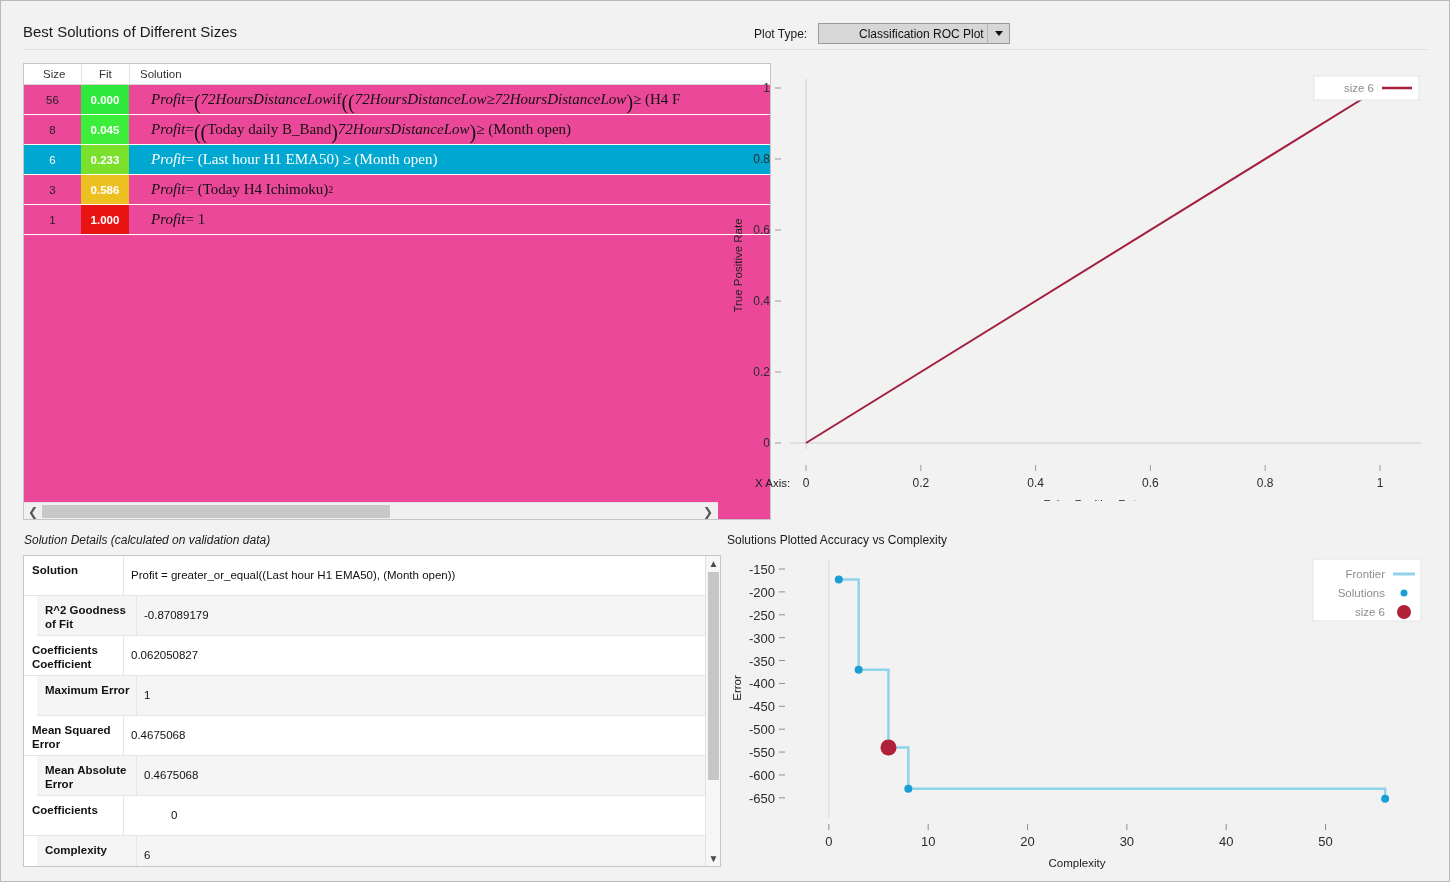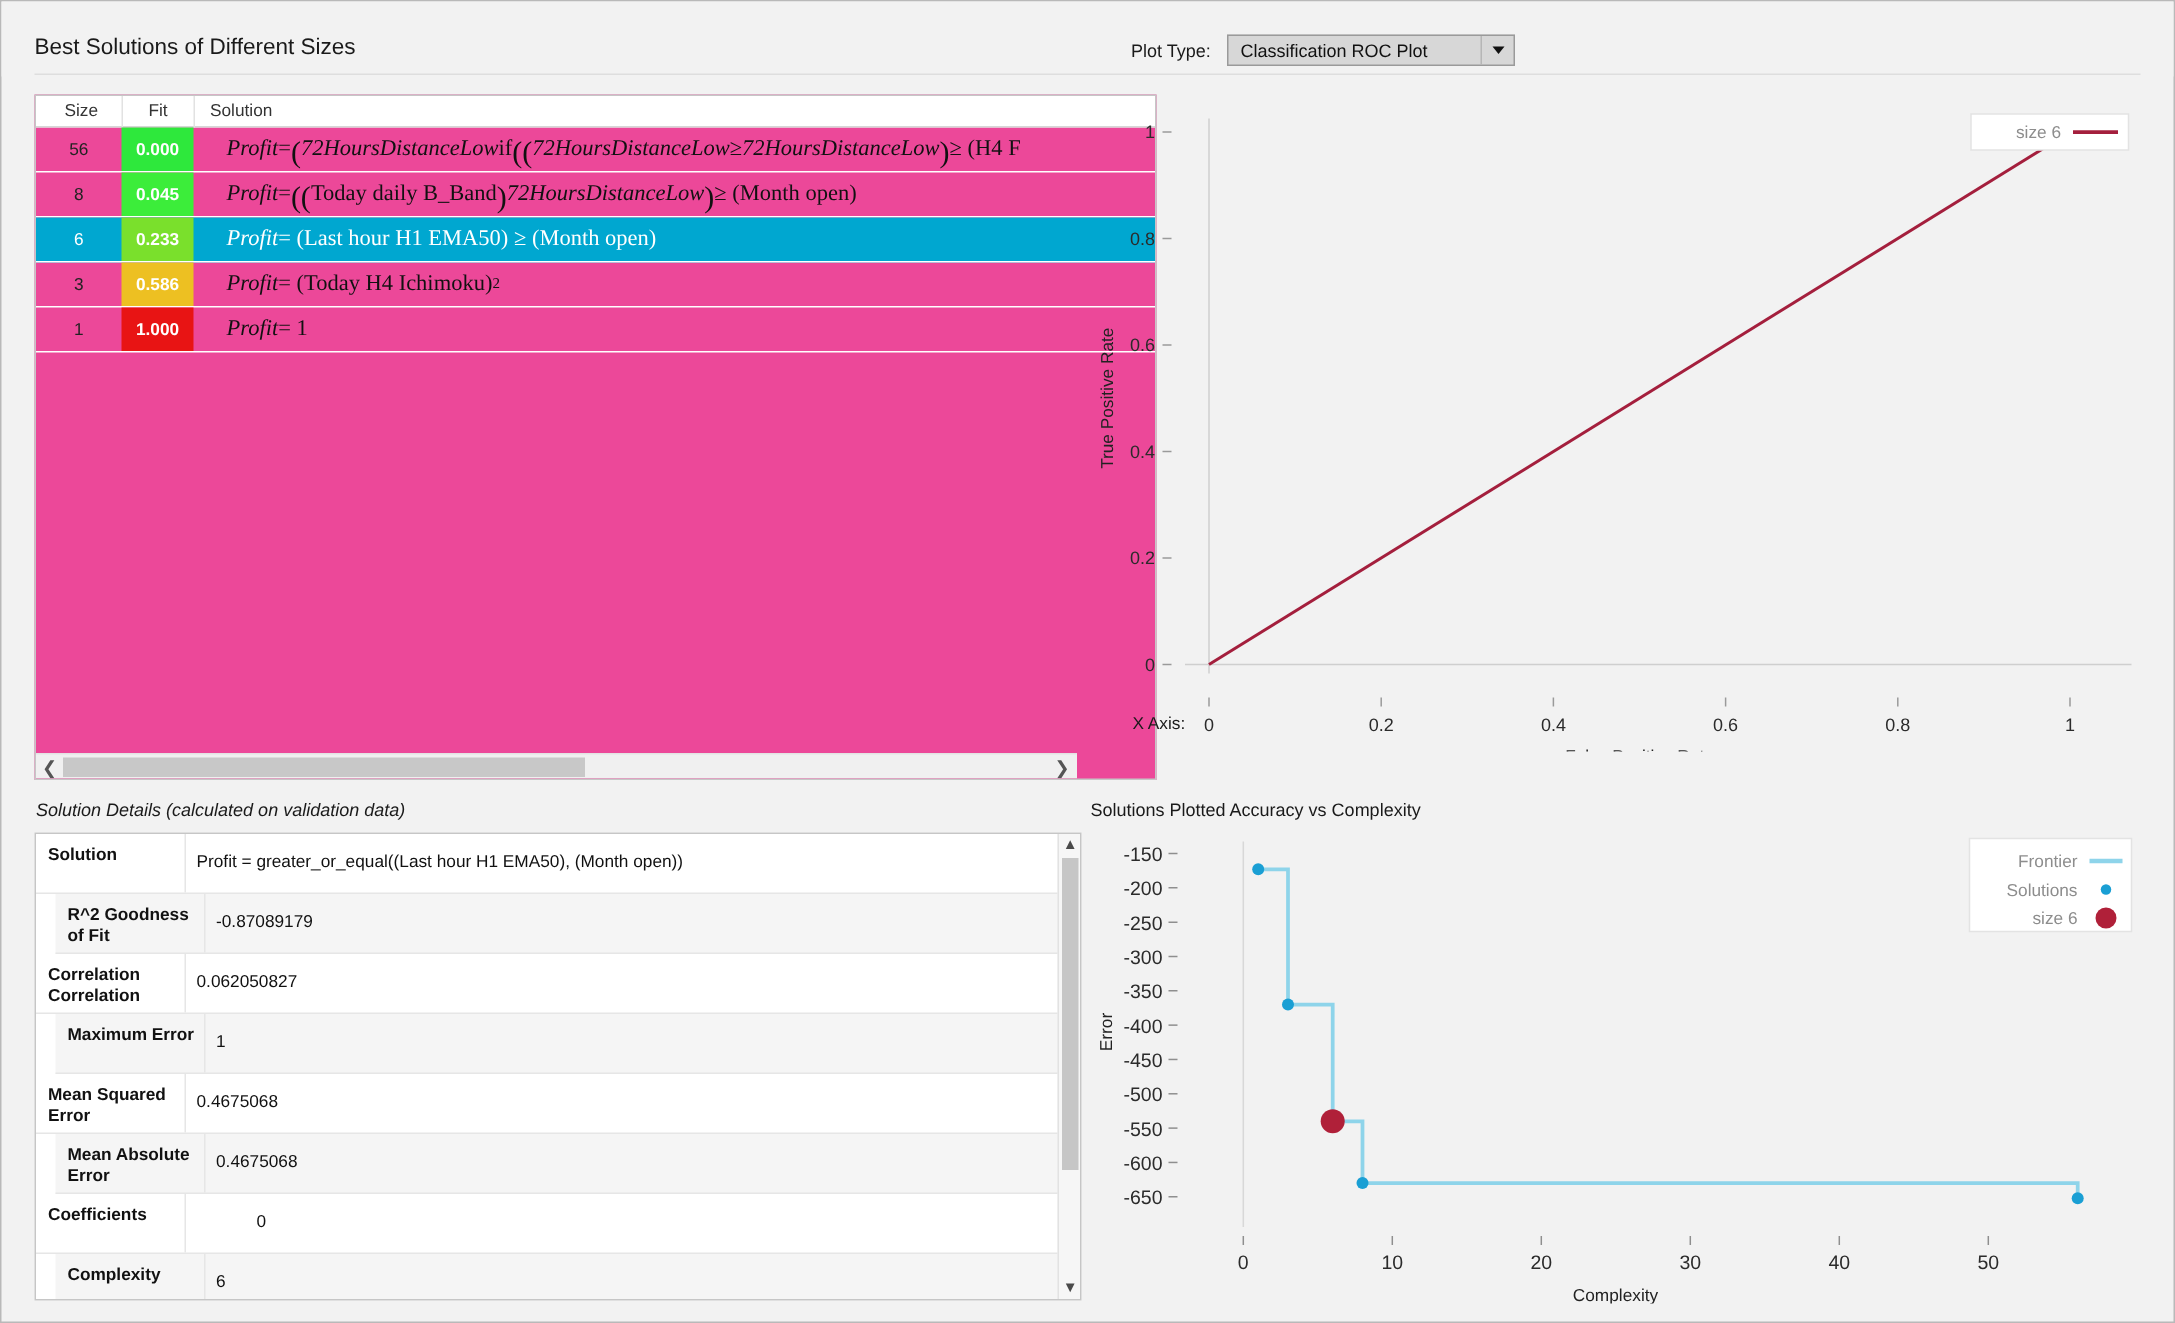--- a/index.html
+++ b/index.html
@@ -37,20 +37,21 @@
   }
   #plottype-select {
     position: absolute; left: 817px; top: 22px; width: 192px; height: 21px;
     background: #d7d7d7;
     border: 1px solid #9a9a9a;
     display: flex; align-items: center;
   }
   #plottype-value {
     font-size: 12px; color: #111; padding-left: 8px; white-space: nowrap;
     flex: 1;
+    margin-left: 32px;
   }
   #plottype-arrowbox {
     width: 22px; height: 19px;
     border-left: 1px solid #b6b6b6;
     display: flex; align-items: center; justify-content: center;
   }
   .caret-down {
     width: 0; height: 0;
     border-left: 4.5px solid transparent;
     border-right: 4.5px solid transparent;
@@ -233,21 +234,21 @@
     <div id="det-rows">
         <div class="det-row" style="height: 40px;">
           <div class="det-key">Solution</div>
           <div class="det-val">Profit = greater_or_equal((Last hour H1 EMA50), (Month open))</div>
         </div>
         <div class="det-row alt" style="height: 40px;">
           <div class="det-key">R^2 Goodness of Fit</div>
           <div class="det-val">-0.87089179</div>
         </div>
         <div class="det-row" style="height: 40px;">
-          <div class="det-key">Correlation Correlation</div>
+          <div class="det-key">Coefficients Coefficient</div>
           <div class="det-val">0.062050827</div>
         </div>
         <div class="det-row alt" style="height: 40px;">
           <div class="det-key">Maximum Error</div>
           <div class="det-val">1</div>
         </div>
         <div class="det-row" style="height: 40px;">
           <div class="det-key">Mean Squared Error</div>
           <div class="det-val">0.4675068</div>
         </div>

